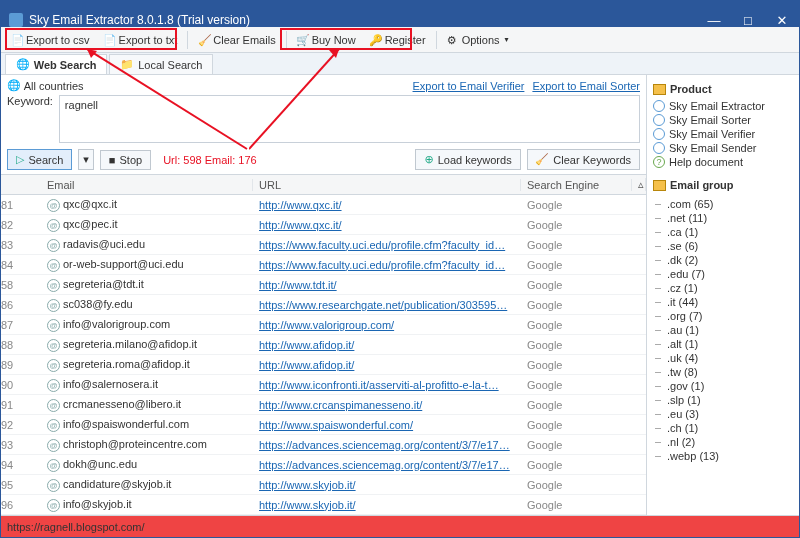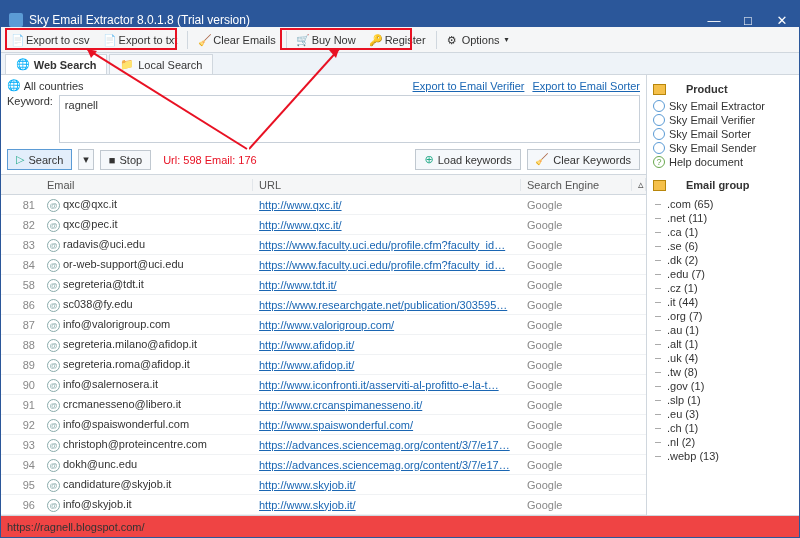--- a/index.html
+++ b/index.html
@@ -36,28 +36,28 @@
 .stats{color:#e81123;flex:1;margin-left:6px}
 .grid{flex:1;overflow:hidden;position:relative}
 .ghdr{display:flex;background:#f5f6f7;border-bottom:1px solid #d0d7de;height:20px;align-items:center}
 .ghdr div{padding:0 6px;border-right:1px solid #e2e6ea;color:#555}
 .gc0{width:40px;text-align:right}
 .gc1{width:212px}
 .gc2{width:268px}
 .gc3{flex:1}
 .grow{display:flex;height:20px;align-items:center;border-bottom:1px solid #f0f2f4}
 .grow:nth-child(odd){background:#fff}
-.grow .gc0{color:#888;text-align:right;padding-right:6px}
+.grow .gc0{color:#888;text-align:left;padding-right:6px}
 .grow .gc1,.grow .gc2{padding:0 6px;white-space:nowrap;overflow:hidden;text-overflow:ellipsis}
 .grow .gc2{color:#1a66b3;text-decoration:underline}
 .grow .gc3{padding:0 6px;color:#888}
 .gbody{overflow-y:scroll;height:calc(100% - 20px)}
 .ic-at{width:13px;height:13px;border:1px solid #8aa;border-radius:50%;display:inline-flex;align-items:center;justify-content:center;font-size:8px;color:#8aa;margin-right:3px}
 .right{width:152px;display:flex;flex-direction:column;padding:4px 2px 4px 6px;overflow:hidden}
-.panel-title{display:flex;align-items:center;gap:20px;font-weight:bold;margin:4px 0;color:#333}
+.panel-title{display:flex;align-items:center;gap:4px;font-weight:bold;margin:4px 0;color:#333}
 .panel-title .fic{width:13px;height:11px;background:#f5c04a;border:1px solid #b8860b}
 .plist div{display:flex;align-items:center;gap:4px;padding:1px 0;color:#1a66b3}
 .plist .gic{width:12px;height:12px;border:1px solid #5b9bd5;border-radius:50%}
 .plist .qic{width:12px;height:12px;border:1px solid #6aa84f;border-radius:50%;color:#6aa84f;display:inline-flex;align-items:center;justify-content:center;font-size:9px}
 .tree{flex:1;overflow-y:scroll;margin-top:2px}
 .tree div{padding:1px 0 1px 14px;position:relative}
 .tree div::before{content:"";position:absolute;left:2px;top:7px;width:6px;height:1px;background:#aaa}
 .statusbar{position:absolute;bottom:0;left:0;right:0;height:22px;background:#ef4444;border-top:1px solid #d0d7de;display:flex;align-items:center;padding:0 6px;color:#444}
 svg.redarrow{position:absolute;pointer-events:none}
 </style>
@@ -278,25 +278,25 @@
         <span class="fic"></span>
         <span>Product</span>
       </div>
     <div class="plist" id="plist">
         <div>
           <span class="gic"></span>
           <span>Sky Email Extractor</span>
         </div>
         <div>
           <span class="gic"></span>
+          <span>Sky Email Sorter</span>
+        </div>
+        <div>
+          <span class="gic"></span>
           <span>Sky Email Verifier</span>
-        </div>
-        <div>
-          <span class="gic"></span>
-          <span>Sky Email Sorter</span>
         </div>
         <div>
           <span class="gic"></span>
           <span>Sky Email Sender</span>
         </div>
         <div>
           <span class="qic">?</span>
           <span>Help document</span>
         </div>
       </div>

